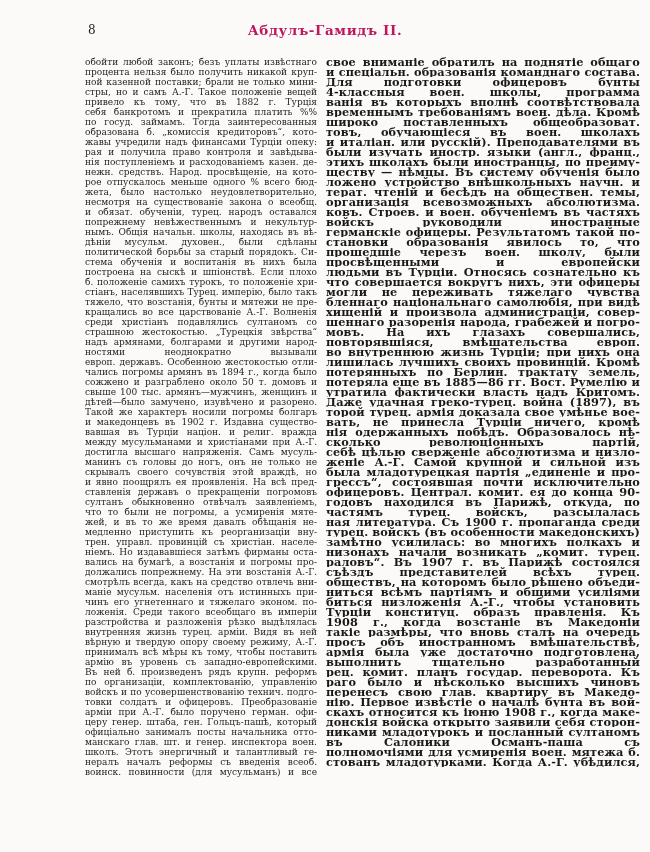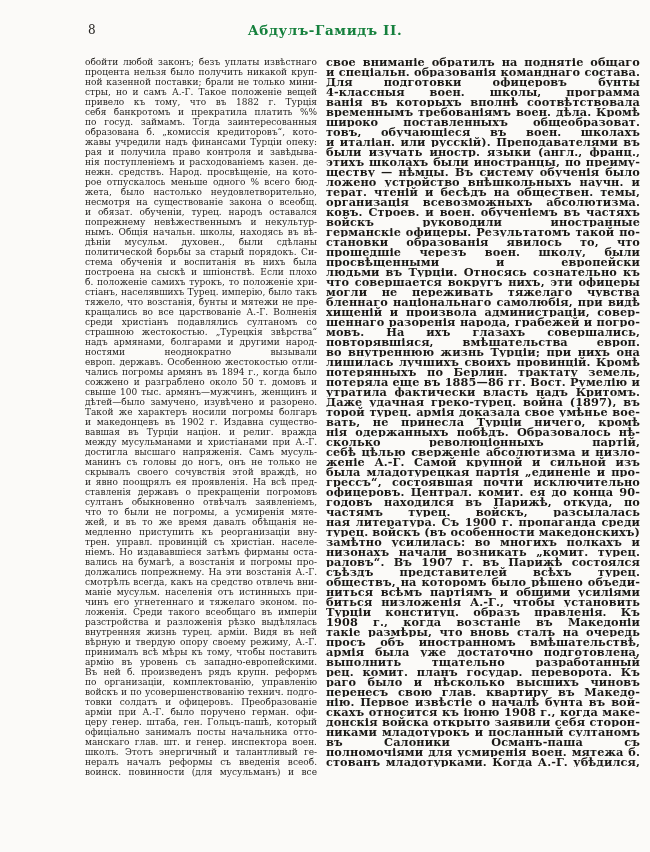--- a/index.html
+++ b/index.html
@@ -34,21 +34,21 @@
   .running-title {
     position: absolute;
     left: 0;
     top: 0;
     width: 650px;
     text-align: center;
     font-size: 13.5px;
     line-height: 16px;
     font-weight: bold;
     letter-spacing: 0.6px;
-    color: #15803d;
+    color: #be185d;
   }
   .col {
     position: absolute;
     top: 57px;
   }
   .col-left  { left: 85px;  width: 232px; }
   .col-right { left: 326px; width: 314px; font-weight: bold; }
   .line {
     height: 10px;
     line-height: 10px;

